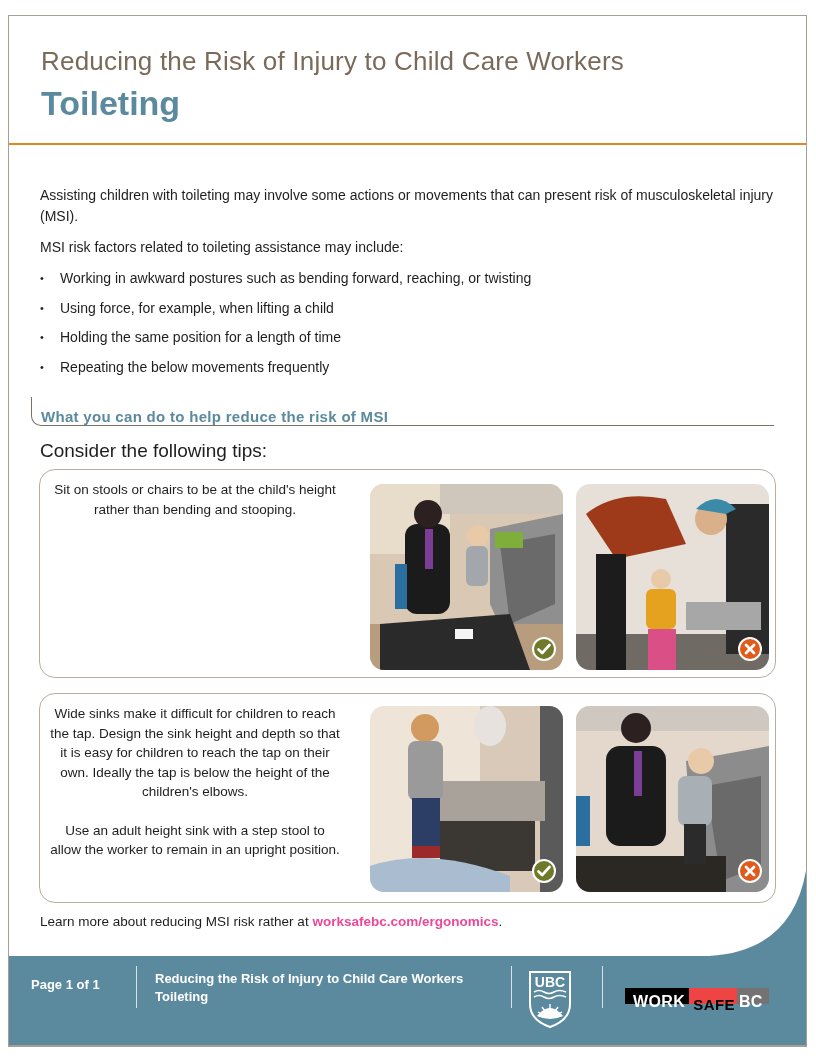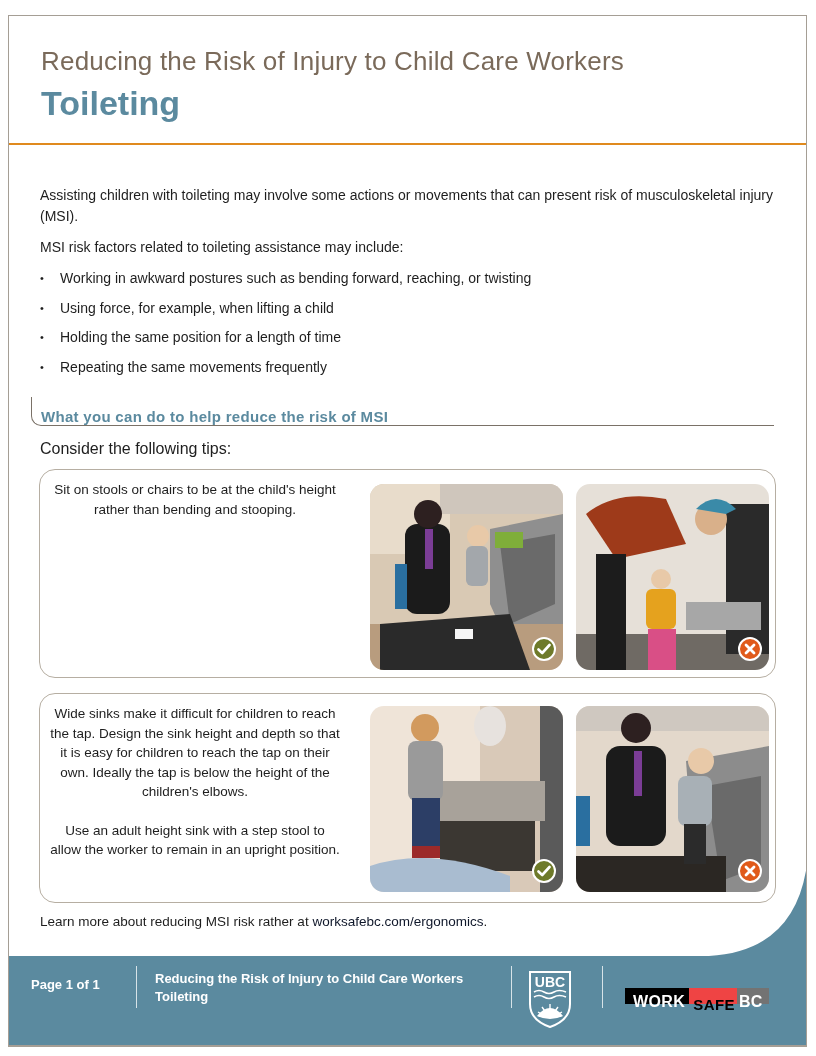--- a/index.html
+++ b/index.html
@@ -8,31 +8,31 @@
   .title-line1 { position:absolute; left:32px; top:30px; font-size:26px; color:#7a6a5a; letter-spacing:0.2px; white-space:nowrap; }
   .title-line2 { position:absolute; left:32px; top:68px; font-size:34px; font-weight:bold; color:#5b8a9f; white-space:nowrap; }
   .orange-rule { position:absolute; left:0; top:127px; width:100%; height:2px; background:#e08a1e; }
   .intro { position:absolute; left:31px; top:169px; width:740px; font-size:14px; line-height:21px; }
   .intro p { margin:0 0 10px 0; }
   .bullets { list-style:none; margin:0; padding:0; }
   .bullets li { position:relative; padding-left:20px; margin-bottom:8.5px; line-height:21px; }
   .bullets li::before { content:"•"; position:absolute; left:0; top:0; font-size:11px; }
   .section-head { position:absolute; left:22px; top:381px; width:742px; height:28px; border-left:1px solid #7a7167; border-bottom:1px solid #7a7167; border-bottom-left-radius:10px; }
   .section-head span { position:absolute; left:9px; top:11px; font-size:15px; color:#5b8a9f; font-weight:bold; letter-spacing:0.3px; white-space:nowrap; }
-  .consider { position:absolute; left:31px; top:424px; font-size:16px; }
+  .consider { position:absolute; left:31px; top:424px; font-size:19px; }
   .tip-card { position:absolute; left:30px; width:737px; border:1px solid #b6aea2; border-radius:16px; box-sizing:border-box; background:#fff; }
   .tip-card .tip-text { position:absolute; left:10px; top:10px; width:290px; font-size:13.5px; line-height:19.5px;text-align:center; }
   .tip-card .tip-text p { margin:0 0 19px 0; }
   .photo { position:absolute; width:193px; height:186px; border-radius:14px; overflow:hidden; }
   .photo svg.scene { position:absolute; left:0; top:0; width:100%; height:100%; }
   .badge { position:absolute; right:7px; bottom:9px; width:24px; height:24px; border-radius:50%; border:2px solid #fff; box-sizing:border-box; display:flex; align-items:center; justify-content:center; }
   .badge.ok { background:#6e7a2a; }
   .badge.bad { background:#e05a1a; }
   .learn { position:absolute; left:31px; top:898px; font-size:13.5px; white-space:nowrap; }
-  .learn .link { color:#0f172a; font-weight:normal; }
+  .learn .link { color:#ec4899; font-weight:bold; }
   .footer { position:absolute; left:0; top:840px; width:799px; height:192px; }
   .footer svg.bg { position:absolute; left:0; top:0; width:799px; height:192px; }
   .foot-page { position:absolute; left:31px; top:977px; color:#fff; font-size:13px; font-weight:bold; }
   .foot-div { position:absolute; top:966px; width:1px; height:42px; background:#d7e3e8; }
   .foot-title { position:absolute; left:155px; top:970px; color:#fff; font-size:13px; font-weight:bold; line-height:18px; }
   .ubc { position:absolute; left:527px; top:970px; width:46px; height:58px; }
   .wsbc { position:absolute; left:625px; top:988px; width:152px; height:16px; display:flex; font-weight:bold; font-size:15px; letter-spacing:0.4px; }
   .wsbc .w { background:#000; color:#fff; padding:5px 4px 0 8px; font-size:16px; }
   .wsbc .s { background:#ef4444; color:#000; padding:8px 2px 0 4px; }
   .wsbc .b { background:#737373; color:#fff; padding:5px 6px 0 2px; font-size:16px; }
@@ -46,21 +46,21 @@
   <div class="title-line2">Toileting</div>
   <div class="orange-rule"></div>
 
   <div class="intro">
     <p>Assisting children with toileting may involve some actions or movements that can present risk of musculoskeletal injury (MSI).</p>
     <p>MSI risk factors related to toileting assistance may include:</p>
     <ul class="bullets">
       <li>Working in awkward postures such as bending forward, reaching, or twisting</li>
       <li>Using force, for example, when lifting a child</li>
       <li>Holding the same position for a length of time</li>
-      <li>Repeating the same movements frequently</li>
+      <li>Repeating the below movements frequently</li>
     </ul>
   </div>
 
   <div class="section-head">
     <span>What you can do to help reduce the risk of MSI</span>
   </div>
   <div class="consider">Consider the following tips:</div>
 
   <div class="tip-card" style="top:453px; height:209px;">
     <div class="tip-text">

